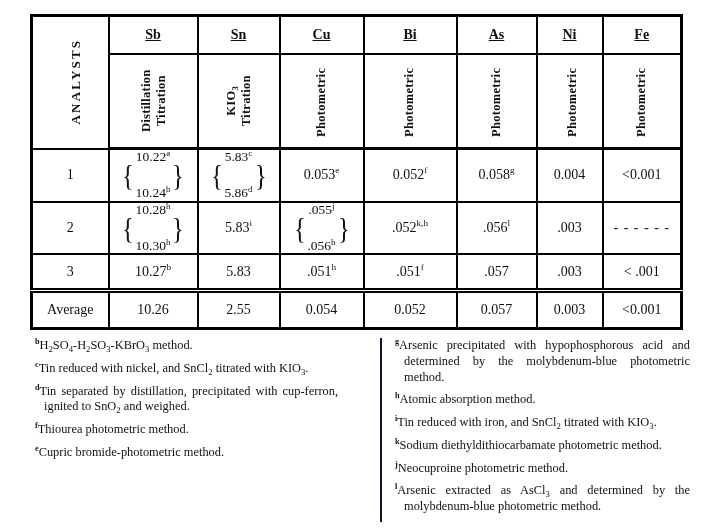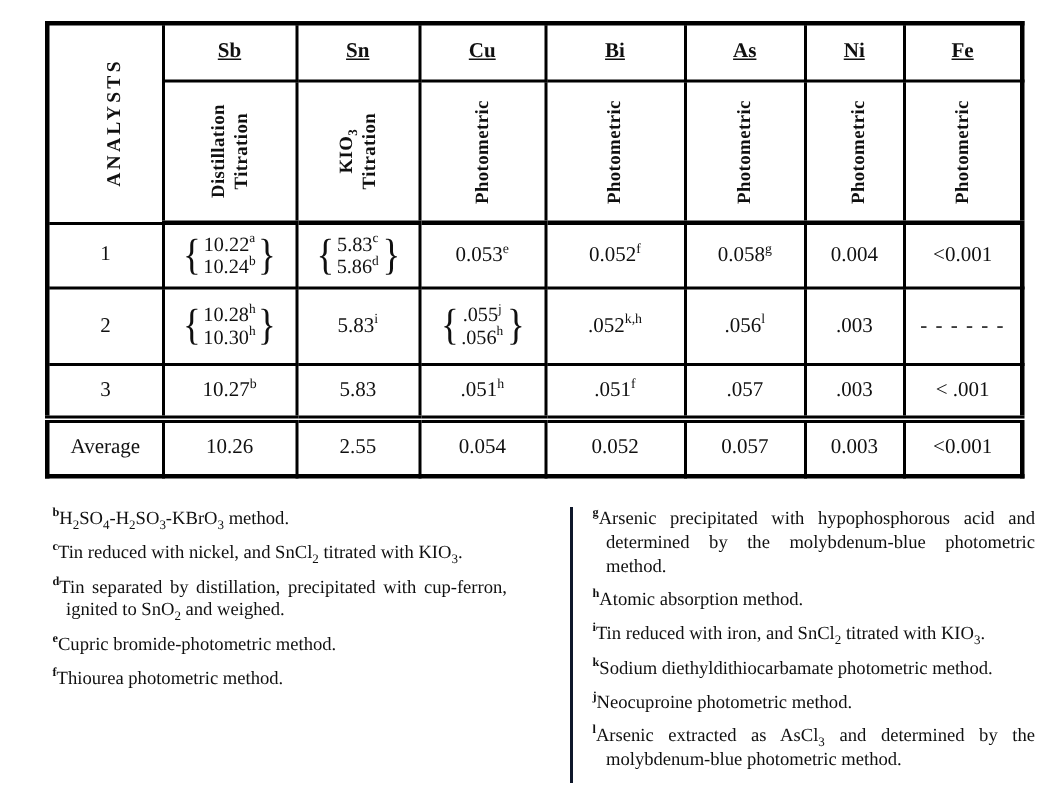--- a/index.html
+++ b/index.html
@@ -46,21 +46,21 @@
   td.rowlabel { font-size: 14px; }
 
   sup { font-size: 66%; vertical-align: super; line-height: 0; }
   sub { font-size: 70%; vertical-align: sub; line-height: 0; }
 
   .pair { display: flex; align-items: center; justify-content: center; gap: 0px; }
   .brace {
     font-size: 29px; font-weight: normal; line-height: 1;
     transform: scaleX(0.85); padding: 0 1px;
   }
-  .stack { display: flex; flex-direction: column; line-height: 1.1; font-size: 13.5px; }
+  .stack { display: flex; flex-direction: column; line-height: 1.1; font-size: 13.5px; gap: 21px; }
   .stack span { white-space: nowrap; }
   .dashes { letter-spacing: 1px; }
 
   
   .footnotes {
     position: absolute; left: 35px; top: 338px; width: 655px;
     display: flex; align-items: stretch;
   }
   .fcol-left  { width: 315px; padding-right: 12px; box-sizing: border-box; }
   .fcol-right { flex: 1; border-left: 2px solid #0f172a; padding-left: 13px; margin-left: 30px; }
@@ -189,22 +189,22 @@
         <td><span>&lt;0.001</span></td>
       </tr>
     </tbody>
   </table>
 
   <div class="footnotes">
     <div class="fcol-left">
       <p class="fnote"><sup class="marker">b</sup><span>H<sub>2</sub>SO<sub>4</sub>-H<sub>2</sub>SO<sub>3</sub>-KBrO<sub>3</sub> method.</span></p>
       <p class="fnote"><sup class="marker">c</sup><span>Tin reduced with nickel, and SnCl<sub>2</sub> titrated with KIO<sub>3</sub>.</span></p>
       <p class="fnote"><sup class="marker">d</sup><span>Tin separated by distillation, precipitated with cup-ferron, ignited to SnO<sub>2</sub> and weighed.</span></p>
+      <p class="fnote"><sup class="marker">f</sup><span>Thiourea photometric method.</span></p>
       <p class="fnote"><sup class="marker">e</sup><span>Cupric bromide-photometric method.</span></p>
-      <p class="fnote"><sup class="marker">f</sup><span>Thiourea photometric method.</span></p>
     </div>
     <div class="fcol-right">
       <p class="fnote"><sup class="marker">g</sup><span>Arsenic precipitated with hypophosphorous acid and determined by the molybdenum-blue photometric method.</span></p>
       <p class="fnote"><sup class="marker">h</sup><span>Atomic absorption method.</span></p>
       <p class="fnote"><sup class="marker">i</sup><span>Tin reduced with iron, and SnCl<sub>2</sub> titrated with KIO<sub>3</sub>.</span></p>
       <p class="fnote"><sup class="marker">k</sup><span>Sodium diethyldithiocarbamate photometric method.</span></p>
       <p class="fnote"><sup class="marker">j</sup><span>Neocuproine photometric method.</span></p>
       <p class="fnote"><sup class="marker">l</sup><span>Arsenic extracted as AsCl<sub>3</sub> and determined by the molybdenum-blue photometric method.</span></p>
     </div>
   </div>

